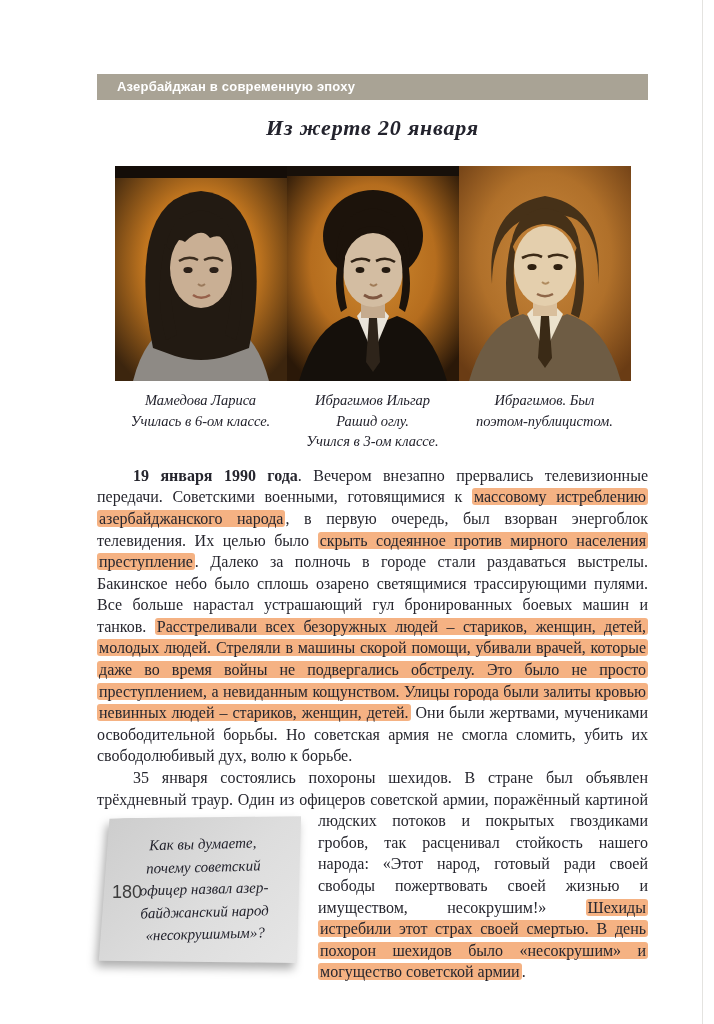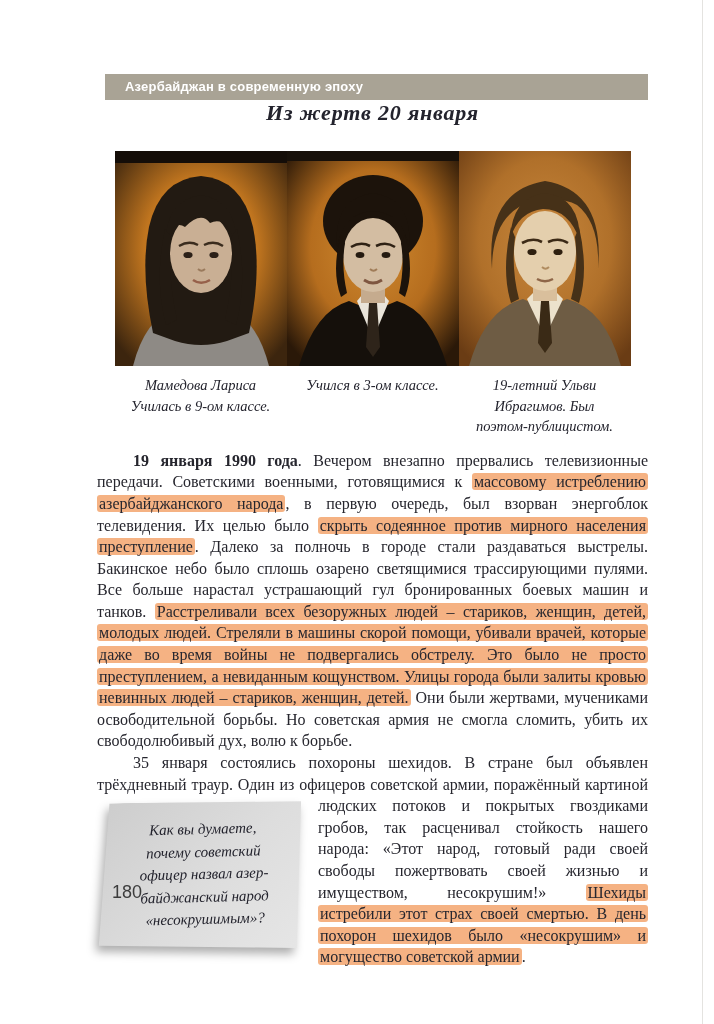--- a/index.html
+++ b/index.html
@@ -11,26 +11,25 @@
   .page { position:absolute; inset:0; background:#fff; }
   .edge-line { position:absolute; right:11px; top:0; bottom:0; width:1px; background:#e4e3e0; }
 
   .content { position:absolute; left:97px; top:74px; width:551px; }
 
   .chapter-bar {
     background:#a9a395; color:#ffffff;
     font-family:"Liberation Sans", sans-serif; font-weight:bold;
     font-size:13px; letter-spacing:.2px;
     padding:5px 10px 6px 20px;
-    margin-left:8px;
   }
 
   .title {
     text-align:center; font-style:italic; font-weight:bold;
-    font-size:22px; letter-spacing:.8px; color:#23232d;
+    font-size:22px; letter-spacing:.8px; margin-top:15px; color:#23232d;
   }
 
   .photos { display:flex; justify-content:center; margin-top:25px; }
   .photo-fig { width:172px; }
   .photo-fig svg { display:block; width:172px; height:215px; }
   .photo-caption {
     margin-top:9px; text-align:center; font-style:italic;
     font-size:14.5px; line-height:1.42; color:#23232d;
   }
   .cap-line { display:block; }
@@ -99,21 +98,21 @@
           <path d="M122 78 Q133 130 121 174 L110 169 Q120 122 116 86 Z" fill="#221a12"></path>
           <path d="M64 95 q10 -6 19 -1" stroke="#3a2c1e" stroke-width="2.4" fill="none"></path>
           <path d="M89 94 q10 -5 19 1" stroke="#3a2c1e" stroke-width="2.4" fill="none"></path>
           <ellipse cx="73" cy="104" rx="4.6" ry="3.1" fill="#2b2018"></ellipse>
           <ellipse cx="99" cy="104" rx="4.6" ry="3.1" fill="#2b2018"></ellipse>
           <path d="M83 118 q3.5 3.5 7 0" stroke="#9a7a5c" stroke-width="1.8" fill="none"></path>
           <path d="M78 129 q8 5.5 17 0" stroke="#96604a" stroke-width="2.6" fill="none"></path>
         </svg>
         <figcaption class="photo-caption">
           <span class="cap-line">Мамедова Лариса</span>
-          <span class="cap-line">Училась в 9-ом классе.</span>
+          <span class="cap-line">Училась в 6-ом классе.</span>
         </figcaption>
       </figure>
 
       <figure class="photo-fig">
         <svg viewBox="0 0 172 215">
           <defs>
             <radialGradient id="pg2" cx="0.5" cy="0.45" r="0.66">
               <stop offset="0" stop-color="#d08a30"></stop>
                 <stop offset="0.55" stop-color="#b56d1e"></stop>
                 <stop offset="1" stop-color="#2a1808"></stop>
@@ -131,20 +130,22 @@
           <path d="M54 84 Q44 120 54 146 L60 142 Q54 116 58 92 Z" fill="#1c130b"></path>
           <path d="M118 84 Q128 120 118 146 L112 142 Q118 116 114 92 Z" fill="#1c130b"></path>
           <path d="M64 96 q10 -6 19 -1" stroke="#2e2114" stroke-width="2.6" fill="none"></path>
           <path d="M89 95 q10 -5 19 1" stroke="#2e2114" stroke-width="2.6" fill="none"></path>
           <ellipse cx="73" cy="104" rx="4.4" ry="3" fill="#241a10"></ellipse>
           <ellipse cx="99" cy="104" rx="4.4" ry="3" fill="#241a10"></ellipse>
           <path d="M83 118 q3.5 3.5 7 0" stroke="#a07c58" stroke-width="1.8" fill="none"></path>
           <path d="M77 129 q9 6 18 0" stroke="#7e5640" stroke-width="2.8" fill="none"></path>
         </svg>
         <figcaption class="photo-caption">
+          <span class="cap-line">Ибрагимов Ильгар</span>
+          <span class="cap-line">Рашид оглу.</span>
           <span class="cap-line">Учился в 3-ом классе.</span>
         </figcaption>
       </figure>
 
       <figure class="photo-fig">
         <svg viewBox="0 0 172 215">
           <defs>
             <radialGradient id="pg3" cx="0.5" cy="0.42" r="0.7">
               <stop offset="0" stop-color="#c8873c"></stop>
                 <stop offset="0.55" stop-color="#b0702a"></stop>
@@ -162,21 +163,20 @@
           <path d="M52 76 Q42 120 52 152 L60 148 Q52 118 56 86 Z" fill="#463118"></path>
           <path d="M120 76 Q130 120 120 152 L112 148 Q120 118 116 86 Z" fill="#463118"></path>
           <path d="M63 92 q11 -6 20 -1" stroke="#3c2a16" stroke-width="2.6" fill="none"></path>
           <path d="M89 91 q11 -5 20 1" stroke="#3c2a16" stroke-width="2.6" fill="none"></path>
           <ellipse cx="73" cy="101" rx="4.6" ry="3.1" fill="#2e2010"></ellipse>
           <ellipse cx="99" cy="101" rx="4.6" ry="3.1" fill="#2e2010"></ellipse>
           <path d="M83 116 q3.5 3.5 7 0" stroke="#b08c60" stroke-width="1.8" fill="none"></path>
           <path d="M78 128 q8 4.5 16 0" stroke="#8e6648" stroke-width="2.4" fill="none"></path>
         </svg>
         <figcaption class="photo-caption">
-          <span class="cap-line">19-летний Ульви</span>
           <span class="cap-line">Ибрагимов. Был</span>
           <span class="cap-line">поэтом-публицистом.</span>
         </figcaption>
       </figure>
 
     </div>
 
     <div class="article">
         <p class="para"><span class="b">19 января 1990 года</span><span>. Вечером внезапно прервались телевизионные передачи. Советскими военными, готовящимися к </span><span class="hl">массовому истреблению азербайджанского народа</span><span>, в первую очередь, был взорван энергоблок телевидения. Их целью было </span><span class="hl">скрыть содеянное против мирного населения преступление</span><span>. Далеко за полночь в городе стали раздаваться выстрелы. Бакинское небо было сплошь озарено светящимися трассирующими пулями. Все больше нарастал устрашающий гул бронированных боевых машин и танков. </span><span class="hl">Расстреливали всех безоружных людей – стариков, женщин, детей, молодых людей. Стреляли в машины скорой помощи, убивали врачей, которые даже во время войны не подвергались обстрелу. Это было не просто преступлением, а невиданным кощунством. Улицы города были залиты кровью невинных людей – стариков, женщин, детей.</span><span> Они были жертвами, мучениками освободительной борьбы. Но советская армия не смогла сломить, убить их свободолюбивый дух, волю к борьбе.</span></p>
         <p class="para"><span>35 января состоялись похороны шехидов. В стране был объявлен трёхдневный траур. Один из офицеров советской армии, поражённый </span><span class="qbox-wrap">

